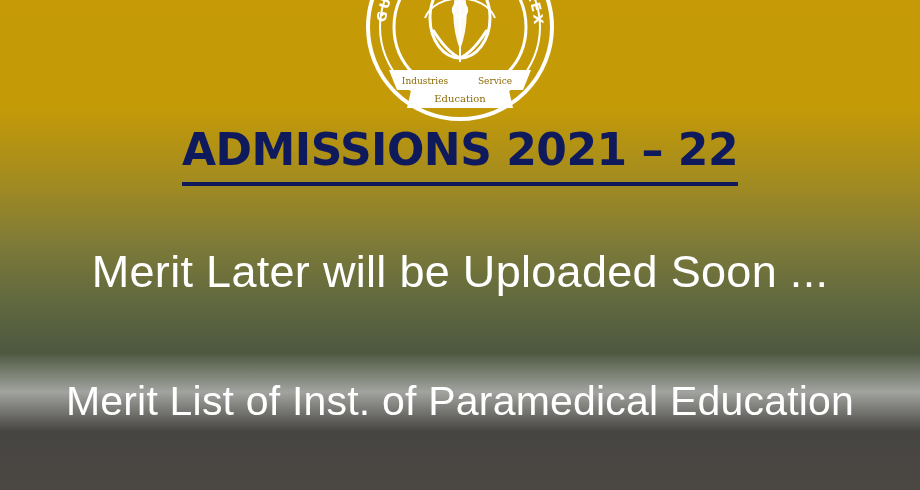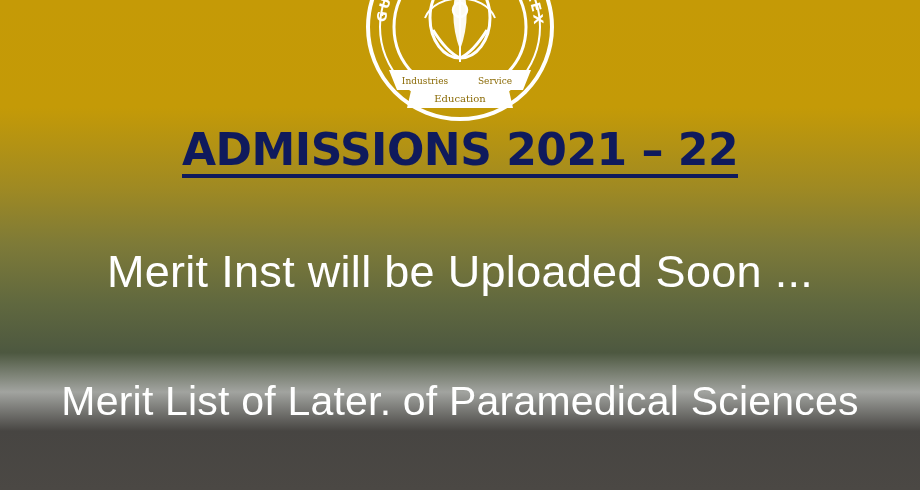--- a/index.html
+++ b/index.html
@@ -49,21 +49,21 @@
     color: #0f1a5c;
     font-family: "DejaVu Sans", sans-serif;
     font-weight: bold;
     font-size: 44px;
     letter-spacing: -0.5px;
     line-height: 1;
   }
   .headline span {
     display: inline-block;
     border-bottom: 4px solid #0f1a5c;
-    padding-bottom: 2px;
+    padding-bottom: 10px;
     text-align: center;
   }
 
   
   .line1 {
     position: absolute;
     left: 0;
     right: 0;
     top: 248px;
     text-align: center;
@@ -122,19 +122,19 @@
       <text x="70" y="162" font-family="DejaVu Serif, serif" font-size="9" fill="#8a6a05" text-anchor="middle">Industries</text>
       <text x="140" y="162" font-family="DejaVu Serif, serif" font-size="9" fill="#8a6a05" text-anchor="middle">Service</text>
       <text x="105" y="180" font-family="DejaVu Serif, serif" font-size="10" fill="#8a6a05" text-anchor="middle">Education</text>
     </svg>
   </div>
 
   <div class="headline">
     <span>ADMISSIONS 2021 – 22</span>
   </div>
 
-  <div class="line1">Merit Inst will be Uploaded Soon ...</div>
+  <div class="line1">Merit Later will be Uploaded Soon ...</div>
 
   <div class="line2">
-    <div>Merit List of Later. of Paramedical Sciences</div>
+    <div>Merit List of Inst. of Paramedical Education</div>
   </div>
 
 </div>
 
 </body></html>

